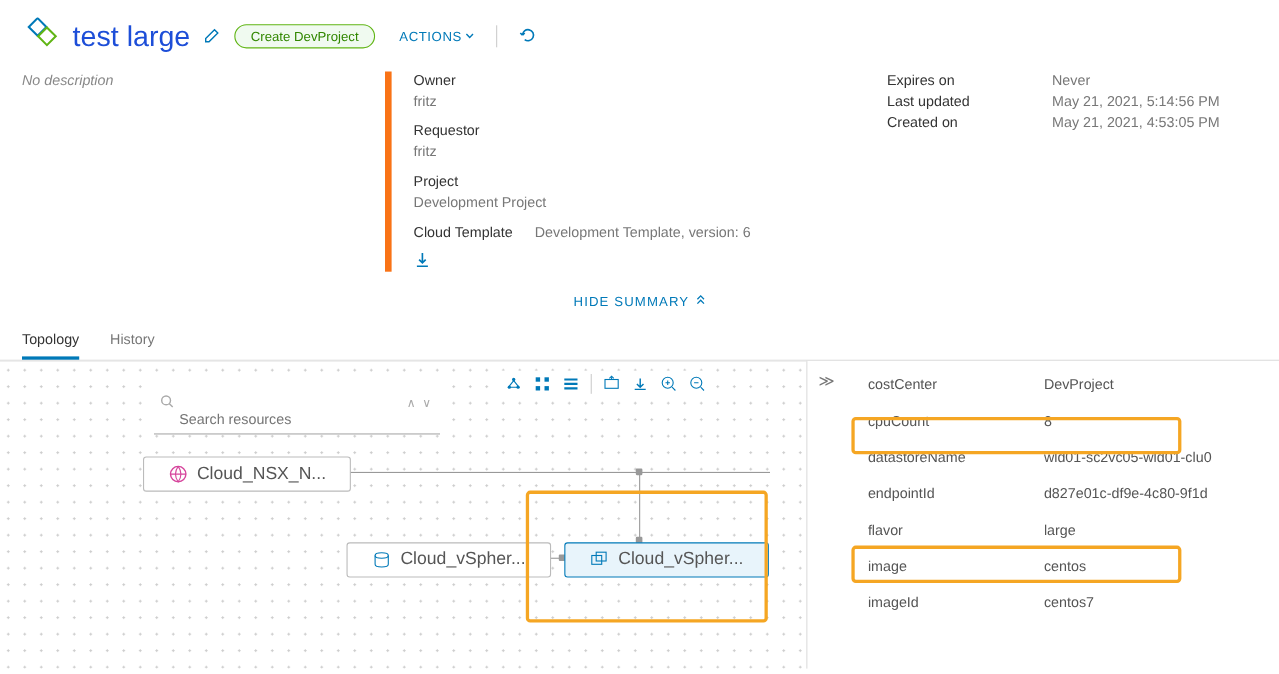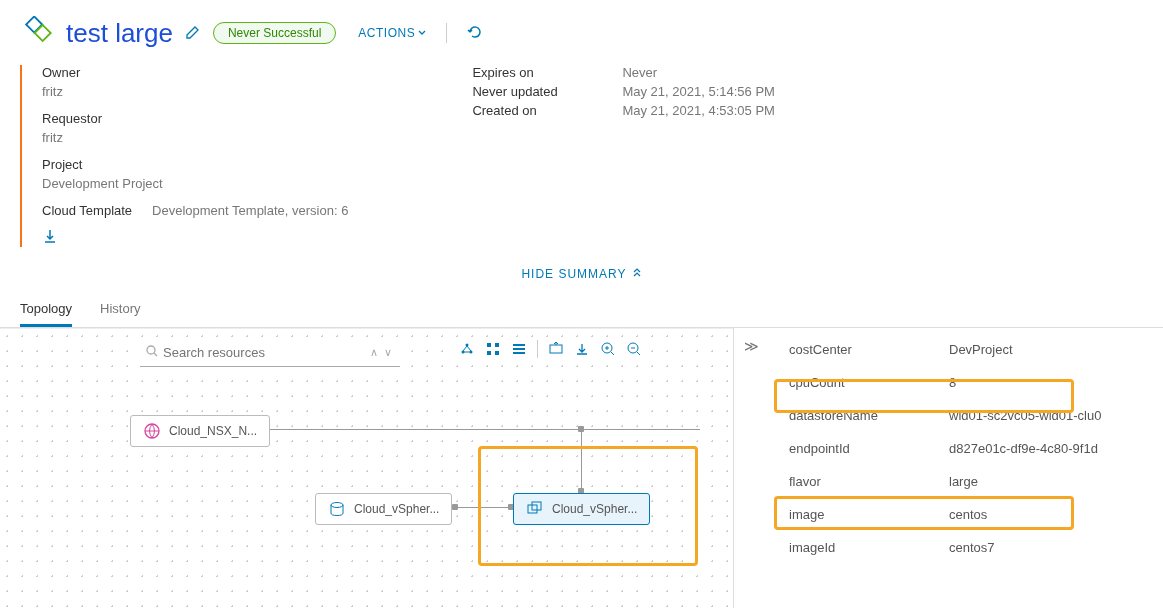--- a/index.html
+++ b/index.html
@@ -7,42 +7,42 @@
 .header { display: flex; align-items: center; padding: 16px 20px 10px 20px; gap: 12px; }
 .logo-icon { width: 34px; height: 34px; }
 .title { font-size: 26px; font-weight: 300; color: #1d4ed8; }
 .edit-icon { color: #0079b8; cursor: pointer; }
 .status-badge { border: 1px solid #60b515; color: #318700; background: #f0faf0; padding: 3px 14px; border-radius: 14px; font-size: 12px; }
 .actions-btn { color: #0079b8; font-size: 12px; letter-spacing: 0.5px; cursor: pointer; display: flex; align-items: center; gap: 3px; margin-left: 10px; }
 .divider-v { width: 1px; height: 20px; background: #ccc; margin: 0 8px; }
 .refresh-icon { color: #0079b8; cursor: pointer; }
 .summary { display: flex; padding: 5px 20px 10px 20px; gap: 50px; }
 .desc-col { width: 280px; font-style: italic; color: #888; }
-.info-col { border-left: 2px solid #f97316; padding-left: 20px; flex: 1; display: flex; gap: 100px; }
+.info-col { border-left: 6px solid #f97316; padding-left: 20px; flex: 1; display: flex; gap: 100px; }
 .info-block { display: flex; flex-direction: column; gap: 4px; }
 .info-label { color: #333; font-weight: 400; }
 .info-value { color: #777; margin-bottom: 8px; }
 .info-pair { display: flex; gap: 30px; }
 .info-pair .k { min-width: 120px; color: #333; margin-left: 24px; }
 .info-pair .v { color: #777; }
 .template-row { display: flex; gap: 20px; align-items: center; }
 .download-icon { color: #0079b8; cursor: pointer; margin-top: 6px; }
 .hide-summary { text-align: right; padding: 10px 0; color: #0079b8; font-size: 12px; letter-spacing: 1px; cursor: pointer; display: flex; justify-content: center; align-items: center; gap: 5px; }
 .tabs { display: flex; border-bottom: 1px solid #ddd; padding: 0 20px; gap: 28px; }
 .tab { padding: 10px 0 8px 0; cursor: pointer; color: #777; }
 .tab.active { color: #333; border-bottom: 3px solid #0079b8; }
 .canvas-area { display: flex; height: 280px; position: relative; }
 .canvas { flex: 1; background-image: radial-gradient(circle, #ccc 1px, transparent 1px); background-size: 15px 15px; position: relative; overflow: hidden; border-top: 1px solid #eee; }
 .search-bar { position: absolute; top: 10px; left: 140px; width: 260px; display: flex; align-items: center; border-bottom: 1px solid #aaa; background: #fff; padding: 2px 5px; }
-.search-bar input { border: none; outline: none; flex: 1; font-size: 13px; padding: 4px; color: #c2410c; }
+.search-bar input { border: none; outline: none; flex: 1; font-size: 13px; padding: 4px; color: #c2410c; margin-top: 28px; }
 .search-ctrl { color: #aaa; padding: 0 3px; cursor: pointer; font-size: 11px; }
 .toolbar { position: absolute; top: 8px; left: 455px; display: flex; align-items: center; gap: 2px; background: #fff; }
 .tool-btn { width: 24px; height: 24px; display: flex; align-items: center; justify-content: center; cursor: pointer; color: #0079b8; }
 .tool-sep { width: 1px; height: 18px; background: #ccc; margin: 0 4px; }
-.node { position: absolute; background: #fff; border: 1px solid #bbb; border-radius: 3px; padding: 6px 12px; display: flex; align-items: center; gap: 8px; font-size: 12px; color: #555; min-width: 135px; }
+.node { position: absolute; background: #fff; border: 1px solid #bbb; border-radius: 3px; padding: 6px 22px; display: flex; align-items: center; gap: 8px; font-size: 16px; color: #555; min-width: 135px; }
 .node.selected { border: 1px solid #0079b8; background: #e8f4fb; }
 .node-icon { width: 18px; height: 18px; display: flex; align-items: center; justify-content: center; }
 .node-icon.pink { color: #d6459c; }
 .node-icon.blue { color: #0079b8; }
 .highlight-box { position: absolute; border: 3px solid #f5a623; border-radius: 4px; pointer-events: none; }
 .conn-line { position: absolute; background: #999; }
 .conn-dot { position: absolute; width: 6px; height: 6px; background: #999; border-radius: 1px; }
 .side-panel { width: 430px; border-left: 1px solid #ddd; padding: 5px 0 20px 35px; position: relative; overflow: hidden; }
 .expand-icon { position: absolute; top: 10px; left: 10px; color: #777; cursor: pointer; font-size: 14px; }
 .prop-row { display: flex; padding: 9px 0; align-items: flex-end; }
@@ -61,38 +61,39 @@
           <rect x="18" y="12" width="12" height="12" transform="rotate(45 24 18)" stroke="#60b515"></rect>
         </g>
       </svg>
   </span>
   <span class="title">test large</span>
   <span class="edit-icon">
     <svg width="16" height="16" viewBox="0 0 16 16">
         <path d="M2 11 L10 3 L13 6 L5 14 L2 14 Z" fill="none" stroke="#0079b8" stroke-width="1.3"></path>
       </svg>
   </span>
-  <span class="status-badge">Never Successful</span>
+  <span class="status-badge">Create DevProject</span>
   <span class="actions-btn">
     <span>ACTIONS</span>
     <span>
       <svg width="8" height="8" viewBox="0 0 8 8">
           <path d="M1 2 L4 5 L7 2" fill="none" stroke="#0079b8" stroke-width="1.3"></path>
         </svg>
     </span>
   </span>
   <span class="divider-v"></span>
   <span class="refresh-icon">
     <svg width="16" height="16" viewBox="0 0 16 16">
         <path d="M3 8 A5 5 0 1 1 5 12 M3 8 L1 6 M3 8 L5 6" fill="none" stroke="#0079b8" stroke-width="1.5"></path>
       </svg>
   </span>
 </div>
 
 <div class="summary">
+  <div class="desc-col">No description</div>
   <div class="info-col">
     <div class="info-block">
       <div class="info-label">Owner</div>
       <div class="info-value">fritz</div>
       <div class="info-label">Requestor</div>
       <div class="info-value">fritz</div>
       <div class="info-label">Project</div>
       <div class="info-value">Development Project</div>
       <div class="template-row">
         <span class="info-label">Cloud Template</span>
@@ -103,21 +104,21 @@
             <path d="M8 2 L8 11 M5 8 L8 11 L11 8 M3 14 L13 14" fill="none" stroke="#0079b8" stroke-width="1.5"></path>
           </svg>
       </span>
     </div>
     <div class="info-block">
       <div class="info-pair">
           <span class="k">Expires on</span>
           <span class="v">Never</span>
         </div>
       <div class="info-pair">
-          <span class="k">Never updated</span>
+          <span class="k">Last updated</span>
           <span class="v">May 21, 2021, 5:14:56 PM</span>
         </div>
       <div class="info-pair">
           <span class="k">Created on</span>
           <span class="v">May 21, 2021, 4:53:05 PM</span>
         </div>
     </div>
   </div>
 </div>
 

